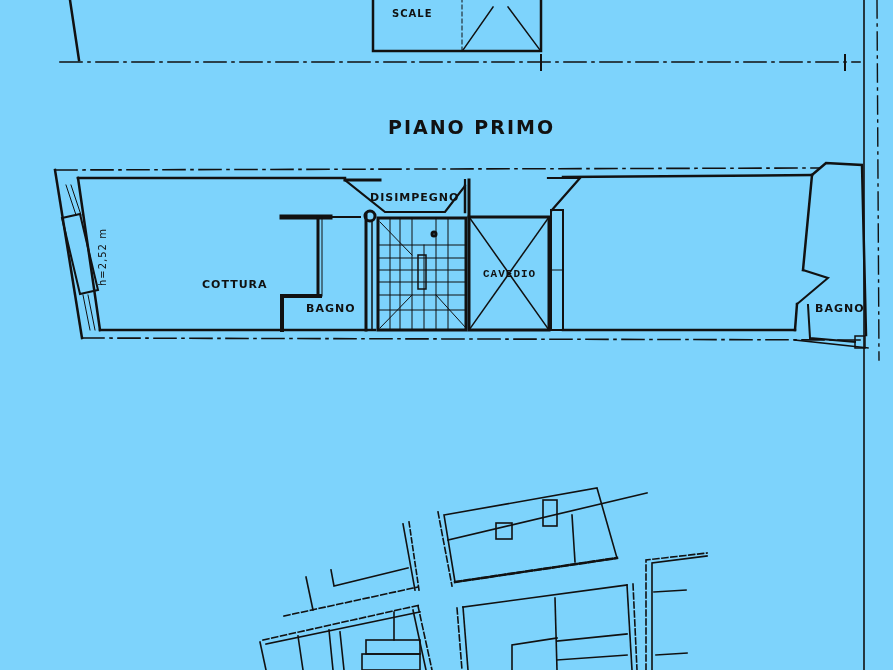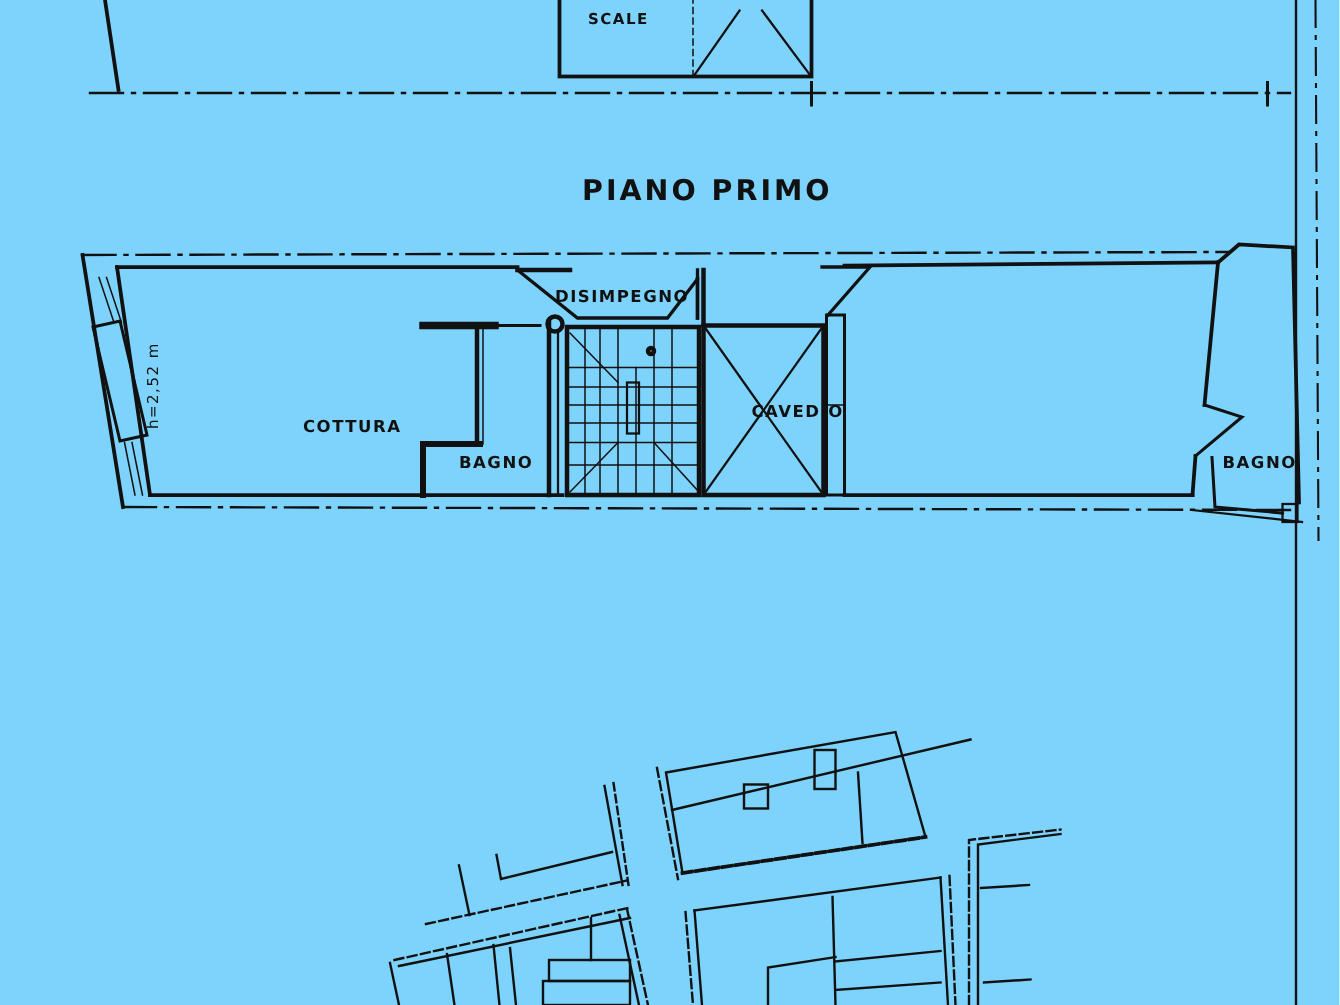--- a/index.html
+++ b/index.html
@@ -146,16 +146,16 @@
         <line x1="656" y1="655" x2="687" y2="653"></line>
       </g>
     </g>
   </svg>
 
   <div class="lbl small" style="left:392px; top:8px;">SCALE</div>
   <div class="lbl title" style="left:362px; top:116px;margin-left:26px;">PIANO PRIMO</div>
   <div class="lbl room" style="left:202px; top:250px;margin-top:28px;">COTTURA</div>
   <div class="lbl room" style="left:306px; top:302px;">BAGNO</div>
   <div class="lbl room" style="left:370px; top:191px;text-align:right;">DISIMPEGNO</div>
-  <div class="lbl room" style="left:501px; top:268px;">CAVEDIO</div>
+  <div class="lbl room" style="left:483px; top:268px;font-family:Liberation Mono, monospace;">CAVEDIO</div>
   <div class="lbl room" style="left:815px; top:302px;">BAGNO</div>
   <div class="lbl vert" style="left:97px; top:286px;">h=2,52 m</div>
 </div>
 
 </body></html>

